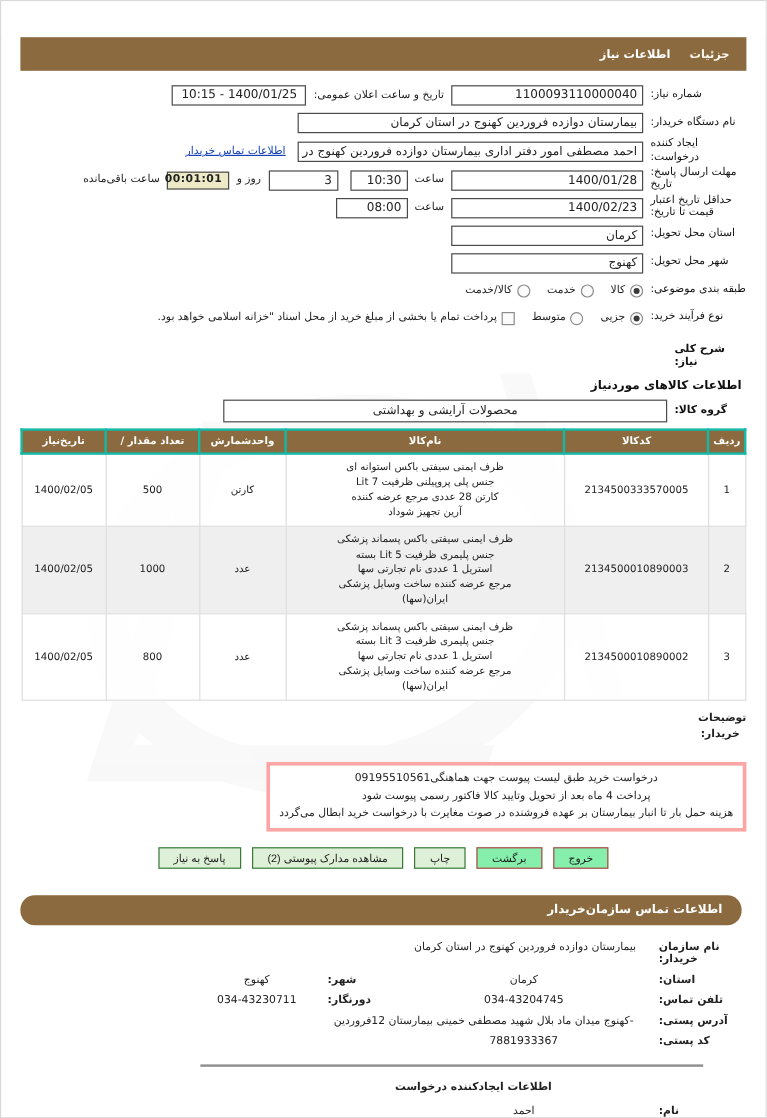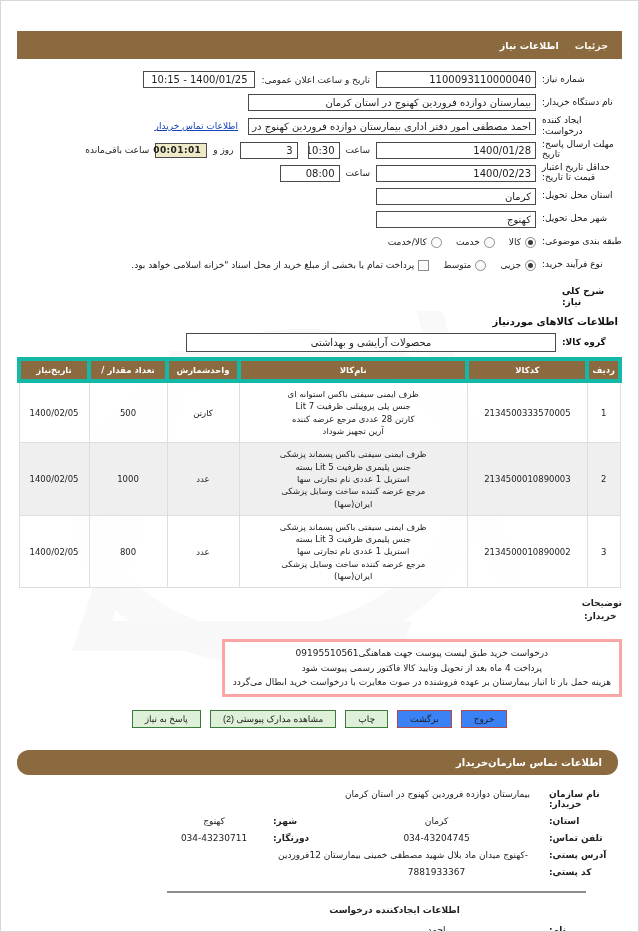--- a/index.html
+++ b/index.html
@@ -145,21 +145,21 @@
   
   table.goods {
     width: 100%;
     border-collapse: collapse;
     margin-top: 4px;
     background: rgba(255,255,255,0.82);
   }
   table.goods th {
     background:#8a6a3e; color:#ffffff;
     font-size:8.5px; font-weight:bold;
-    border:4px solid #14b8a6;
+    border:2px solid #14b8a6;
     padding:4px 3px;
     white-space: nowrap;
   }
   table.goods td {
     border:1px solid #dedede;
     font-size:8.5px;
     padding:5px 4px;
     text-align:center;
     vertical-align: middle;
     color:#222;
@@ -175,21 +175,21 @@
     padding:4px 8px; font-size:9px; line-height:1.6; text-align:center;
   }
 
   
   .btnrow { display:flex; flex-direction:row-reverse; justify-content:center; gap:9px; margin-top:13px; }
   .btn {
     border:1px solid #3b7a3b; background:#dff0d8;
     font-size:9px; padding:3px 12px; cursor:pointer; white-space:nowrap;
     color:#1b1b1b;
   }
-  .btn.red { border-color:#b24a4a; background:#3b82f6; }
+  .btn.red { border-color:#b24a4a; background:#86efac; }
 
   
   .crow { display:flex; flex-direction:row; align-items:flex-start; margin-bottom:7px; }
   .clabel { width:78px; flex:0 0 78px; text-align:left; padding-left:5px; font-size:9px; font-weight:bold; }
   .cval { font-size:9px; }
   .c2 { display:flex; flex:1 1 auto; }
   .col-a { width:215px; text-align:center; font-size:9px; }
   .col-lbl { width:60px; text-align:left; padding-left:4px; font-size:9px; font-weight:bold; }
   .col-b { width:110px; text-align:center; font-size:9px; }
   .hr { height:2px; background:#8e8e8e; margin:14px 36px 12px 150px; }
@@ -235,21 +235,21 @@
         <div class="link">اطلاعات تماس خریدار</div>
       </div>
 
       <div class="frow">
         <div class="flabel two">
           <span>مهلت ارسال پاسخ:</span><br>
           <span>تاریخ</span>
         </div>
         <div class="fbox num" style="width:160px">1400/01/28</div>
         <div class="ftext">ساعت</div>
-        <div class="fbox num" style="width:32px">10:30</div>
+        <div class="fbox num" style="width:48px">10:30</div>
         <div style="width:10px"></div>
         <div class="fbox num" style="width:58px">3</div>
         <div class="ftext">روز و</div>
         <div class="timer" style="width:52px">00:01:01</div>
         <div class="ftext">ساعت باقی‌مانده</div>
       </div>
 
       <div class="frow">
         <div class="flabel two">
           <span>حداقل تاریخ اعتبار</span><br>

